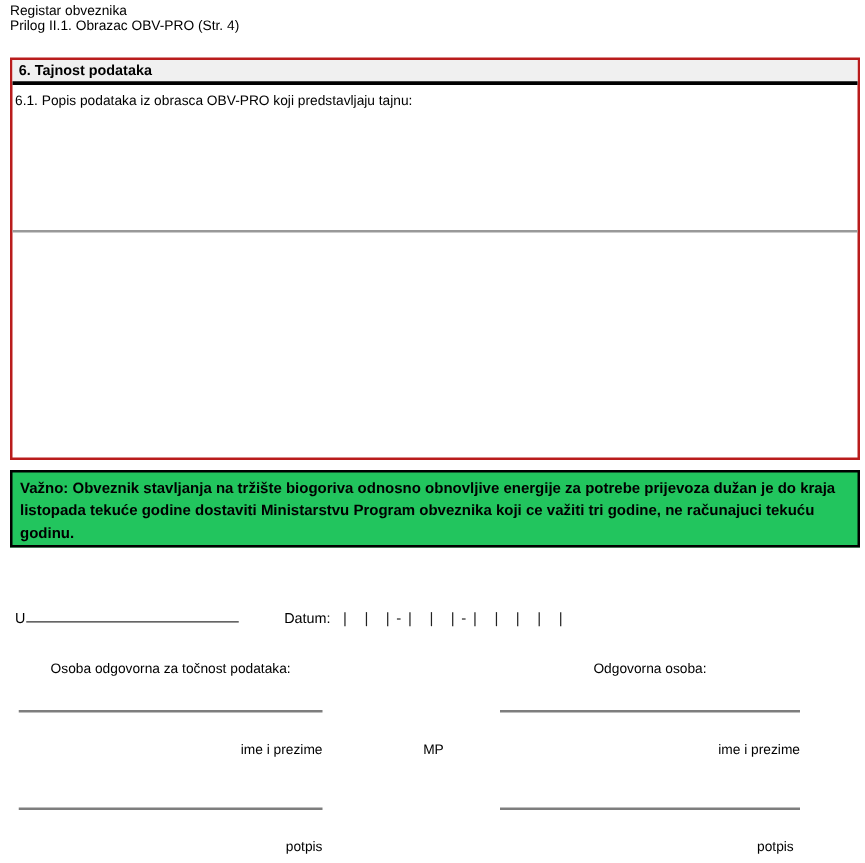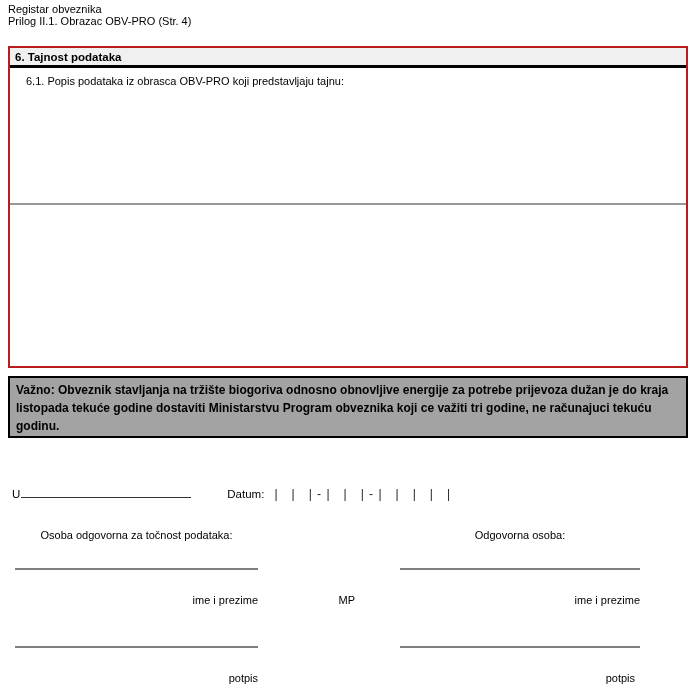--- a/index.html
+++ b/index.html
@@ -38,35 +38,35 @@
     background: #ffffff;
   }
   .section-header {
     height: 20px;
     background: #f0f0f0;
     border-bottom: 3px solid #000000;
     font-weight: bold;
     font-size: 11.5px;
     padding: 3px 0 0 5px;
   }
-  .field-61 { height: 135px; padding: 7px 6px 0 16px; }
+  .field-61 { height: 116px; padding: 7px 6px 0 2px; }
   .field-divider { height: 2px; background: #999999; width: 100%; }
   .field-62 { height: 155px; padding: 5px 6px 0 5px; }
   .field-label { font-size: 11px; }
   .field-blank { width: 100%; height: 100px; }
 
   
   .notice-box {
     position: absolute;
     left: 8px;
     top: 376px;
     width: 680px;
     height: 62px;
     border: 2px solid #000000;
-    background: #a3a3a3;
+    background: #22c55e;
     font-weight: bold;
     font-size: 12px;
     line-height: 18px;
     padding: 3px 7px 0 6px;
   }
 
   
   .place-date-row {
     position: absolute;
     left: 12px;

